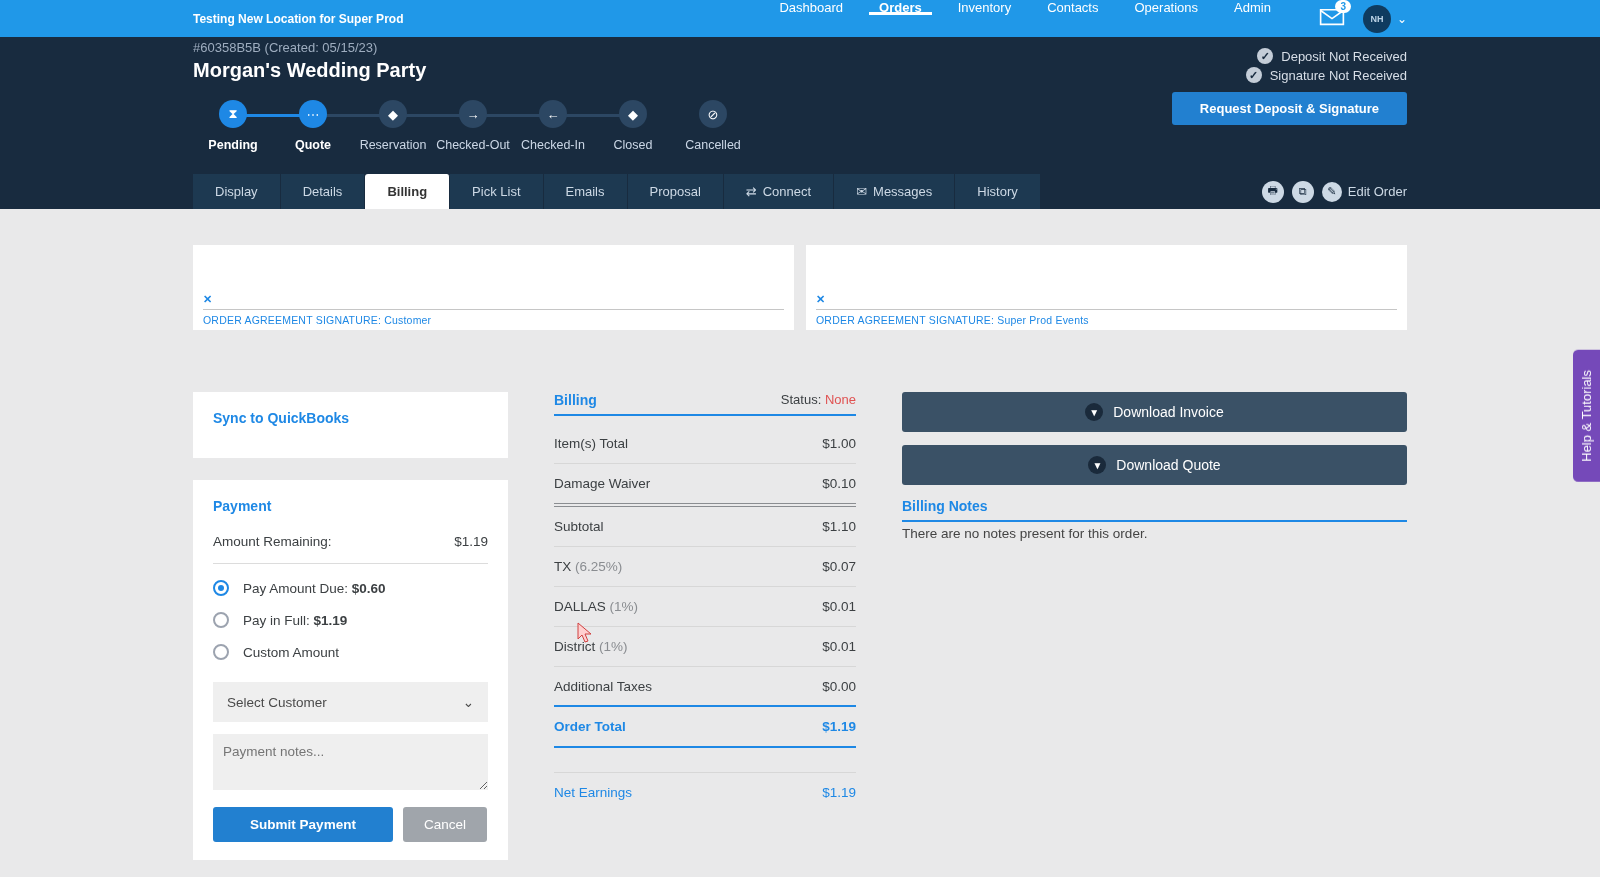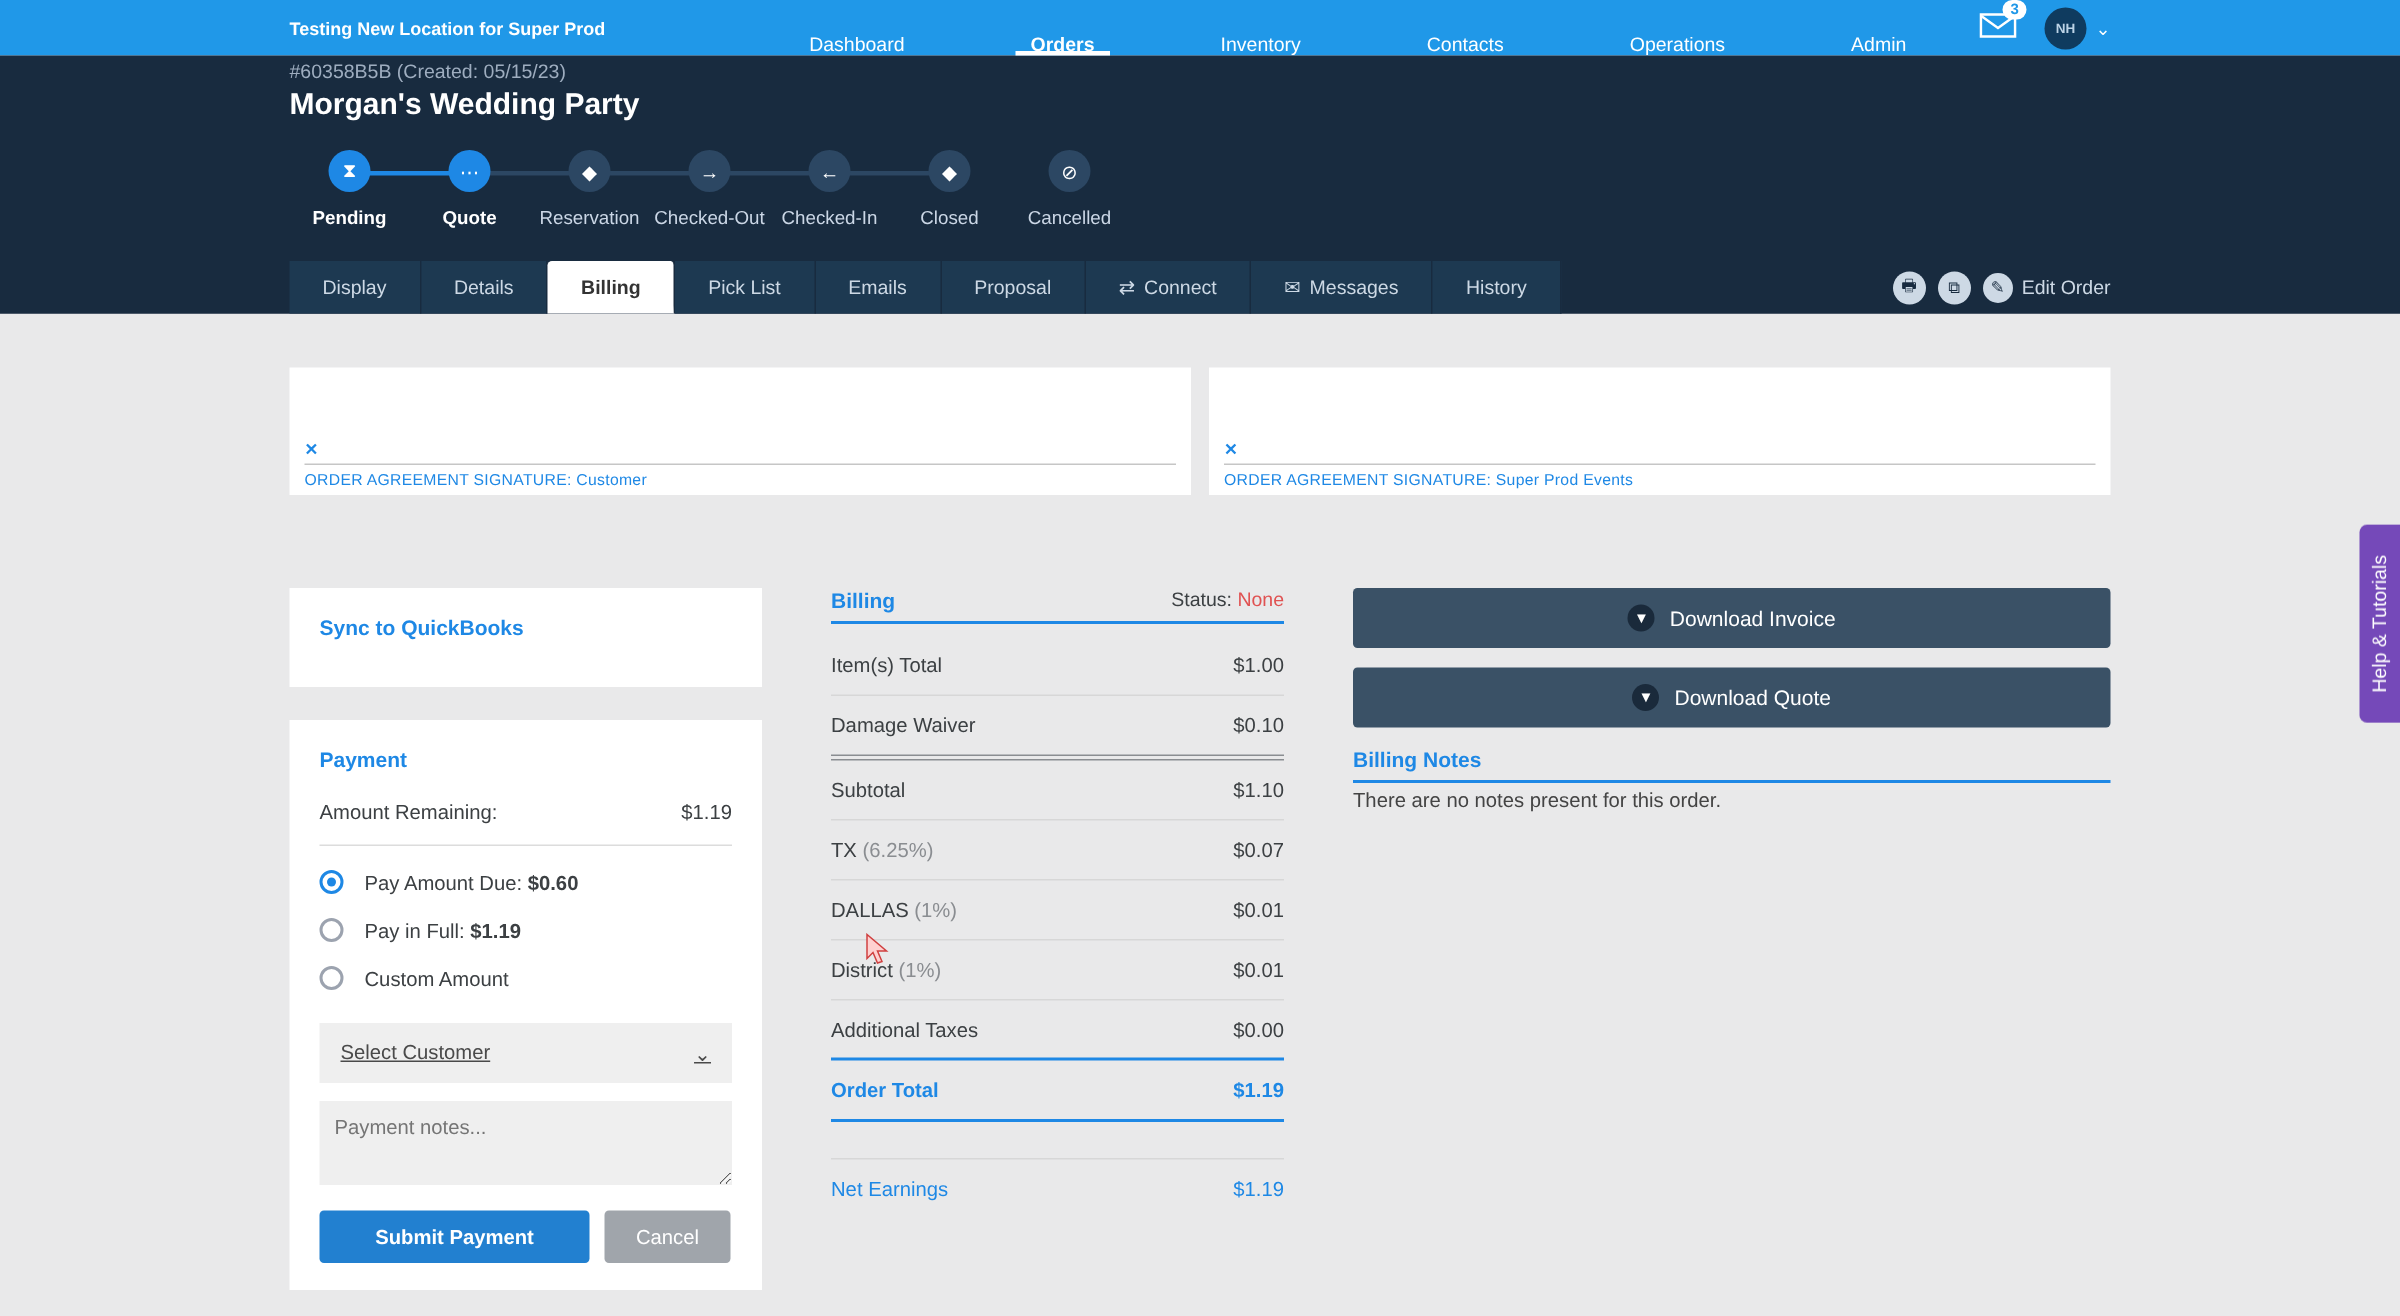--- a/index.html
+++ b/index.html
@@ -34,21 +34,21 @@
     color: #fff;
     padding: 0 0 0 0;
   }
   .topbar-inner {
     width: 1214px;
     margin: 0 auto;
     display: flex; align-items: center;
     height: 100%;
   }
   .loc-name { font-weight: bold; font-size: 12px; }
-  .topnav { margin-left: auto; display: flex; align-items: flex-end; height: 100%; gap: 48px; }
+  .topnav { margin-left: auto; display: flex; align-items: flex-start; height: 100%; }
   .topnav a {
     color: #fff; text-decoration: none; font-size: 13px;
     padding: 0 18px;
     display: flex; align-items: center;
     position: relative;
   }
   .topnav a.active { font-weight: bold; }
   .topnav a.active::after {
     content:""; position:absolute; left:8px; right:8px; bottom:0; height:3px; background:#fff;
   }
@@ -186,22 +186,22 @@
     width:16px;height:16px;border:2px solid #9ca3af;border-radius:50%;position:relative;flex-shrink:0;
   }
   .radio.checked { border-color:var(--blue-accent);}
   .radio.checked::after{
     content:"";position:absolute;left:3px;top:3px;width:6px;height:6px;border-radius:50%;background:var(--blue-accent);
   }
   .bold { font-weight:bold; }
 
   .select-box {
     margin-top:14px; background:#efefef; padding:12px 14px;
-    display:flex; justify-content:space-between; align-items:flex-start;
-    color:#4a4a4a; font-size:13.5px; cursor:pointer;text-decoration:underline;
+    display:flex; justify-content:space-between; align-items:flex-end;
+    color:#4a4a4a; font-size:13.5px; cursor:pointer;
   }
   .textarea {
     margin-top:12px; width:100%; height:56px; background:#efefef; border:none; resize:both;
     padding:10px; font-size:13.5px; color:#4a4a4a; font-family:inherit;
   }
   .btn-row { display:flex; gap:10px; margin-top:14px; }
   .btn { flex:0 0 auto; padding:10px 0; font-size:13.5px; border:none; border-radius:3px; cursor:pointer; text-align:center;}
   .btn-primary { background:var(--blue-accent-2); color:#fff; width:180px; font-weight:600;}
   .btn-gray { background:var(--btn-gray); color:#fff; width:84px;}
 
@@ -322,20 +322,31 @@
           </div>
           <div class="stage cancelled">
             <div class="circ">
                 <span class="glyph">⊘</span>
               </div>
             <span class="lbl">Cancelled</span>
           </div>
         </div>
       </div>
 
+      <div class="head-right">
+        <div class="status-line">
+          <span class="check"></span>
+          <span>Deposit Not Received</span>
+        </div>
+        <div class="status-line">
+          <span class="check"></span>
+          <span>Signature Not Received</span>
+        </div>
+        <button class="req-btn">Request Deposit &amp; Signature</button>
+      </div>
     </div>
   </div>
 
   <div class="ordertabs-wrap">
     <div class="ordertabs">
       <div class="tab">Display</div>
       <div class="tab">Details</div>
       <div class="tab active">Billing</div>
       <div class="tab">Pick List</div>
       <div class="tab">Emails</div>

